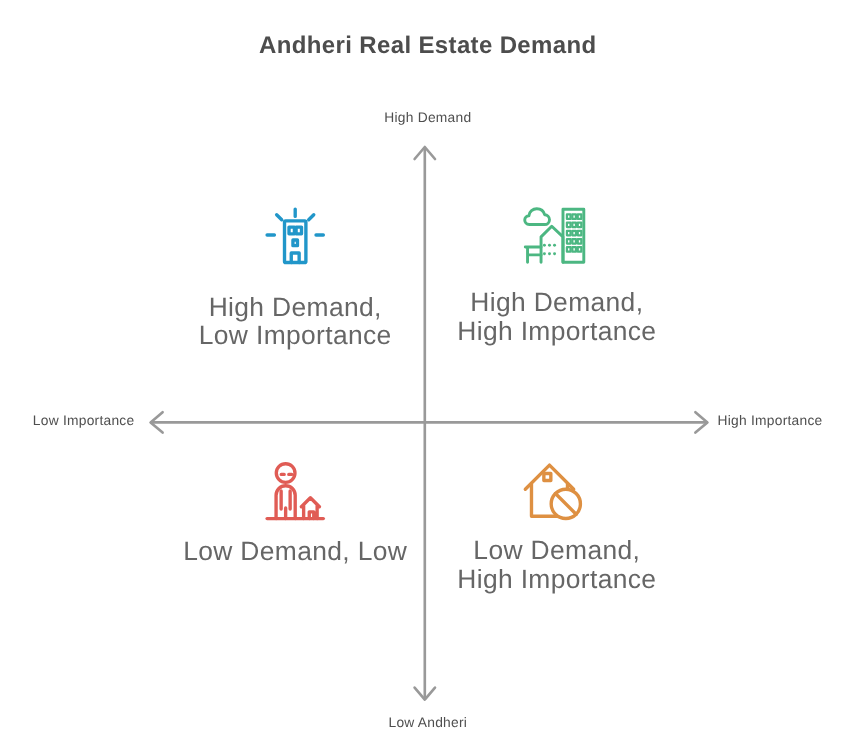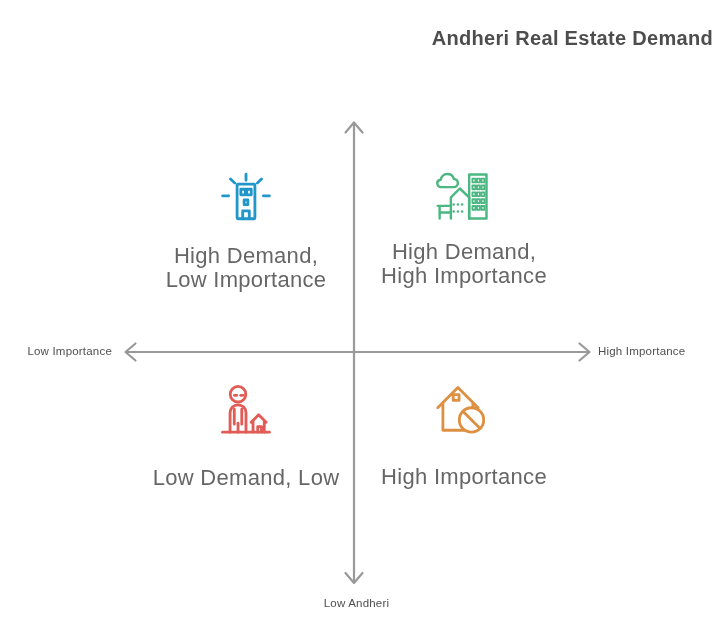--- a/index.html
+++ b/index.html
@@ -2,39 +2,39 @@
 <html><head>
 <meta charset="utf-8">
 <style>
   html,body{margin:0;padding:0;background:#ffffff;}
   .canvas{
     position:relative;width:713px;height:621px;background:#ffffff;
     font-family:"Liberation Sans",sans-serif;overflow:hidden;
   }
   .title{
     position:absolute;top:27px;left:0;width:100%;margin:0;
-    text-align:right;font-size:20px;font-weight:700;color:#4d4d4d;
+    text-align:center;font-size:20px;font-weight:700;color:#4d4d4d;
     letter-spacing:.3px;
   }
   .axes-svg{position:absolute;left:0;top:0;pointer-events:none;}
   .axis-label{
     position:absolute;font-size:11.5px;color:#4f4f4f;letter-spacing:.2px;
     white-space:nowrap;
   }
   .axis-label.top{top:93px;left:0;width:100%;text-align:center;}
   .axis-label.bottom{top:597px;left:0;width:100%;text-align:center;}
   .axis-label.left{top:345px;left:18px;width:94px;text-align:right;}
   .axis-label.right{top:345px;left:598px;text-align:left;}
   .quad{position:absolute;width:222px;text-align:center;}
   .quad svg.icon{display:block;margin:0 auto;}
   .quad .label{
     margin-top:14px;font-size:22px;line-height:24px;color:#666666;
     letter-spacing:.3px;
   }
-  .quad.bl .label,.quad.br .label{margin-top:24px;}
+  .quad.bl .label,.quad.br .label{margin-top:6px;}
   .quad.tl{left:135px;top:170px;}
   .quad.tr{left:353px;top:166px;}
   .quad.bl{left:135px;top:382px;}
   .quad.br{left:353px;top:381px;}
 </style>
 </head>
 <body>
 
 <div class="canvas">
 
@@ -44,20 +44,21 @@
     <g fill="none" stroke-width="2.2" stroke-linecap="round" stroke-linejoin="round" stroke="#999999">
       <line x1="354" y1="124" x2="354" y2="582"></line>
       <polyline points="345.5,132.5 354,122.5 362.5,132.5"></polyline>
       <polyline points="345.5,573 354,583 362.5,573"></polyline>
       <line x1="126" y1="352" x2="589" y2="352"></line>
       <polyline points="135.5,343.5 125.5,352 135.5,360.5"></polyline>
       <polyline points="579.5,343.5 589.5,352 579.5,360.5"></polyline>
     </g>
   </svg>
 
+  <div class="axis-label top">High Demand</div>
   <div class="axis-label bottom">Low Andheri</div>
   <div class="axis-label left">Low Importance</div>
   <div class="axis-label right">High Importance</div>
 
   <div class="quad tl">
     <svg class="icon" width="60" height="60" viewBox="0 0 64 64">
       <g fill="none" stroke-width="3" stroke-linecap="round" stroke-linejoin="round" stroke="#2196c9">
         <path d="M32 4.5 V11 M15.5 9.5 L20 14 M48.5 9.5 L44 14 M7 27.5 H13.5 M50.5 27.5 H57"></path>
         <rect x="22.5" y="15" width="19" height="37" rx="1"></rect>
         <rect x="26.5" y="20.5" width="4.8" height="6"></rect>
@@ -133,17 +134,18 @@
     <svg class="icon" width="60" height="60" viewBox="0 0 64 64">
       <g fill="none" stroke-width="3" stroke-linecap="round" stroke-linejoin="round" stroke="#de9042">
         <path d="M4 28.5 L25.5 7 L47 28.5"></path>
         <path d="M9.5 24 V52.5 H33 M41.5 24 V30"></path>
         <rect x="20.5" y="14.5" width="6.2" height="6.2"></rect>
         <circle cx="40" cy="41.5" r="13" fill="#ffffff"></circle>
         <line x1="30.8" y1="32.3" x2="49.2" y2="50.7"></line>
       </g>
     </svg>
     <div class="label">
+      <div>Low Demand,</div>
       <div>High Importance</div>
     </div>
   </div>
 
 </div>
 
 </body></html>

